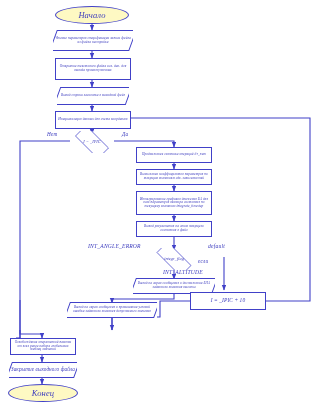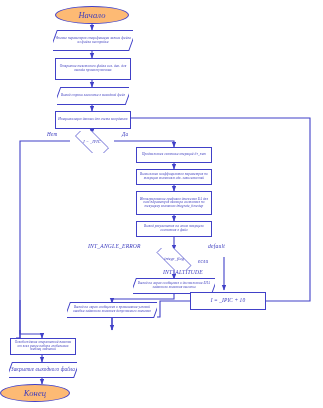--- a/index.html
+++ b/index.html
@@ -20,21 +20,21 @@
     line-height:1.05;
     letter-spacing:.1px;
     overflow:hidden;
   }
   .node .txt{display:block;padding:0 2px;width:100%;}
 
   
   .terminator{
     border:1px solid #4141c8;
     border-radius:50%;
-    background:#fdba74;
+    background:#fef9c3;
     font-size:8.5px;
     font-style:italic;
   }
   
   .process{
     border:1px solid #4141c8;
     background:#fff;
     font-size:3.4px;
   }
   
@@ -215,17 +215,17 @@
 
   <div class="node process" style="left:10px;top:338px;width:66px;height:17px;">
     <span class="txt">Освобождение оперативной памяти от всех ранее набора глобальных таблиц значений</span>
   </div>
 
   <div class="node io" style="left:9px;top:362px;width:68px;height:16px;font-size:5.2px;">
     <span class="skew"></span>
     <span class="txt">Закрытие выходного файла</span>
   </div>
 
-  <div class="node terminator" style="left:0;top:384px;width:70px;height:18px;">
+  <div class="node terminator" style="left:8px;top:384px;width:70px;height:18px;">
     <span class="txt">Конец</span>
   </div>
 
 </div>
 
 </body></html>

